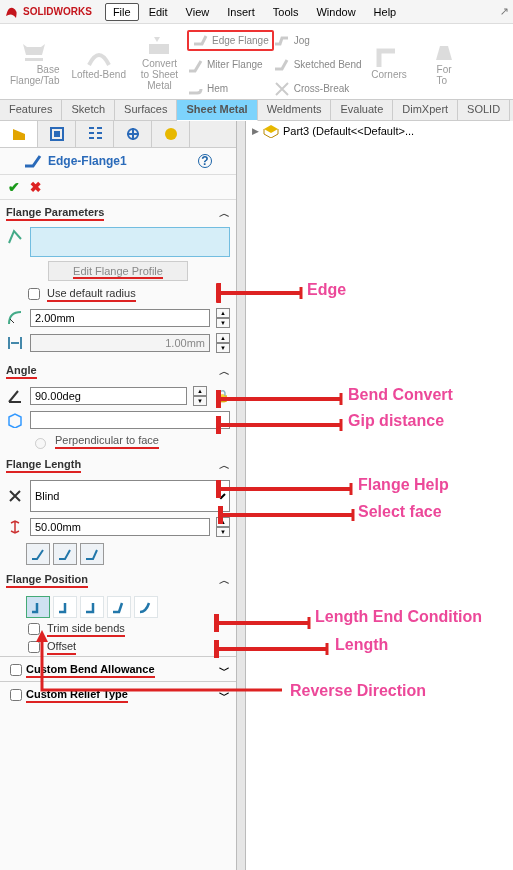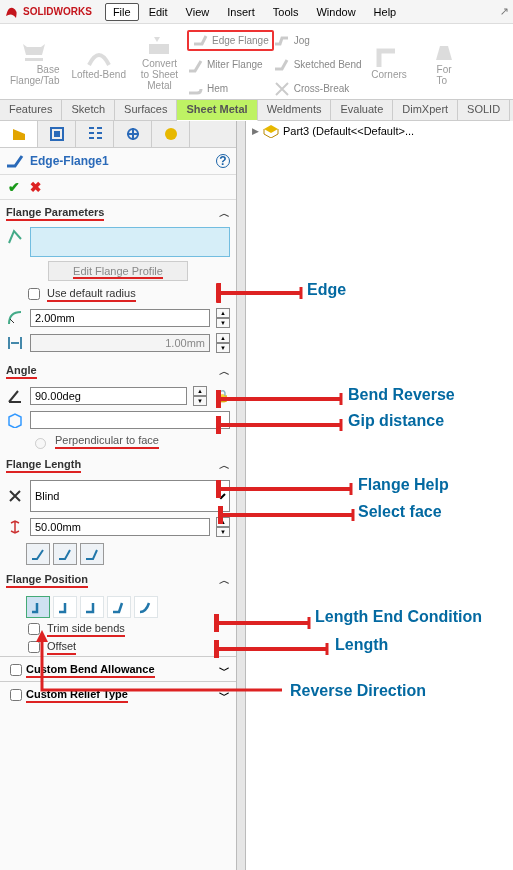--- a/index.html
+++ b/index.html
@@ -17,33 +17,33 @@
     .ribbon .col   { display:flex; flex-direction:column; align-items:center; justify-content:center; color:#9a9a9a; font-size:10px; padding:0 6px; min-width:55px;}
     .ribbon .col svg{opacity:.5;}
     .ribbon .small-col{ display:flex; flex-direction:column; gap:4px; padding-top:4px; font-size:10px; color:#888;}
     .ribbon .small-col .rrow{ display:flex; align-items:center; gap:4px; height:22px;}
     .ribbon .small-col .rrow svg{width:16px;height:16px;opacity:.5;}
     .ribbon .edge-flange-box{ border:2px solid #e33; border-radius:2px; padding:0 3px; display:flex; align-items:center; gap:4px;}
 
     
     .tabs  { display:flex; background:#eee; height:21px; }
     .tabs span{ padding:3px 9px 0 9px; font-size:11px; color:#555; border-right:1px solid #ccc; border-bottom:1px solid #ccc; cursor:default;}
-    .tabs span.active{ background:#bef264; border-bottom:1px solid #fff; font-weight:600; }
+    .tabs span.active{ background:#7dd3fc; border-bottom:1px solid #fff; font-weight:600; }
 
     
     .work{ display:flex; height:749px; }
     .panel{ width:237px; background:#fafafa; border-right:1px solid #bbb; display:flex; flex-direction:column;}
     .panel-scroll{ width:9px; background:#e6e6e6; border-right:1px solid #bbb;}
     .graph{ flex:1; background:#fff; position:relative;}
 
     .pm-tabs{ display:flex; background:#eee; border-bottom:1px solid #ccc;}
     .pm-tabs div{ width:38px; height:26px; border-right:1px solid #ccc; display:flex; align-items:center; justify-content:center;}
     .pm-tabs div.sel{ background:#fff; }
 
-    .feature-title{ display:flex; align-items:center; gap:6px; padding:5px 6px; color:#2a6ab9; font-weight:600; font-size:12px; border-bottom:1px solid #ddd;}
+    .feature-title{ display:flex; align-items:center; gap:6px; padding:5px 24px; color:#2a6ab9; font-weight:600; font-size:12px; border-bottom:1px solid #ddd;}
     .feature-title .qm{ margin-left:auto; color:#1b63a8; font-size:12px; border:1px solid #1b63a8; border-radius:50%; width:14px; height:14px; display:flex; align-items:center; justify-content:center;}
     .okbar{ display:flex; gap:10px; padding:4px 8px; border-bottom:1px solid #ddd;}
     .ok{ color:#1a9a1a; font-size:14px; font-weight:bold;}
     .cancel{ color:#d22; font-size:14px; font-weight:bold;}
 
     .group{ margin-top:4px; padding:0 6px;}
     .group-head{ display:flex; align-items:center; font-size:11px; font-weight:bold; color:#333; padding:2px 0;}
     .group-head .chev{ margin-left:auto; color:#444; font-size:11px;}
     .underline{ border-bottom:2px solid #d22; display:inline-block; padding-bottom:1px;}
 
@@ -70,21 +70,21 @@
     .btn-row{ display:flex; gap:3px; margin:6px 0 2px 20px;}
     .btn-row div{ width:24px; height:22px; border:1px solid #999; background:#eef2f6; display:flex; align-items:center; justify-content:center;}
     .btn-row.pos div{ background:#fff; border:1px solid #dfe5e8;}
     .btn-row.pos div.sel{ background:#cfe1f2; border:1px solid #4a7;}
 
     .coll-head{ display:flex; align-items:center; font-weight:bold; font-size:11px; border-top:1px solid #ccc; padding:4px 6px 2px 6px;}
     .coll-head .chev{ margin-left:auto;}
     .coll-head input{width:12px;height:12px;margin-right:4px;}
 
     
-    .anno{ position:absolute; color:#0369a1; font-weight:bold; font-size:16px; pointer-events:none; white-space:nowrap;}
+    .anno{ position:absolute; color:#ec4899; font-weight:bold; font-size:16px; pointer-events:none; white-space:nowrap;}
     .arrow{ position:absolute; pointer-events:none;}
     .lock{ color:#999; font-size:12px; margin-left:2px;}
 
     .crumbs{ padding:3px 6px; font-size:11px; display:flex; align-items:center; gap:4px;}
     .crumbs .tri{ color:#777; font-size:9px;}
   </style>
 </head>
 <body>
 
 <div class="menu-bar">
@@ -433,21 +433,21 @@
     </defs>
     <line x1="85" y1="10" x2="5" y2="10" stroke="#d22" stroke-width="4" marker-end="url(#ah)"></line>
     <line x1="85" y1="4" x2="85" y2="16" stroke="#d22" stroke-width="3"></line>
   </svg>
 <div class="anno" style="left:307px; top:281px;">Edge</div>
 
 <svg class="arrow" style="left:216px; top:390px;" width="130" height="18">
     <line x1="125" y1="9" x2="5" y2="9" stroke="#d22" stroke-width="4" marker-end="url(#ah)"></line>
     <line x1="125" y1="3" x2="125" y2="15" stroke="#d22" stroke-width="3"></line>
   </svg>
-<div class="anno" style="left:348px; top:386px;">Bend Reverse</div>
+<div class="anno" style="left:348px; top:386px;">Bend Convert</div>
 
 <svg class="arrow" style="left:216px; top:416px;" width="130" height="18">
     <line x1="125" y1="9" x2="5" y2="9" stroke="#d22" stroke-width="4" marker-end="url(#ah)"></line>
     <line x1="125" y1="3" x2="125" y2="15" stroke="#d22" stroke-width="3"></line>
   </svg>
 <div class="anno" style="left:348px; top:412px;">Gip distance</div>
 
 <svg class="arrow" style="left:216px; top:480px;" width="140" height="18">
     <line x1="135" y1="9" x2="5" y2="9" stroke="#d22" stroke-width="4" marker-end="url(#ah)"></line>
     <line x1="135" y1="3" x2="135" y2="15" stroke="#d22" stroke-width="3"></line>

